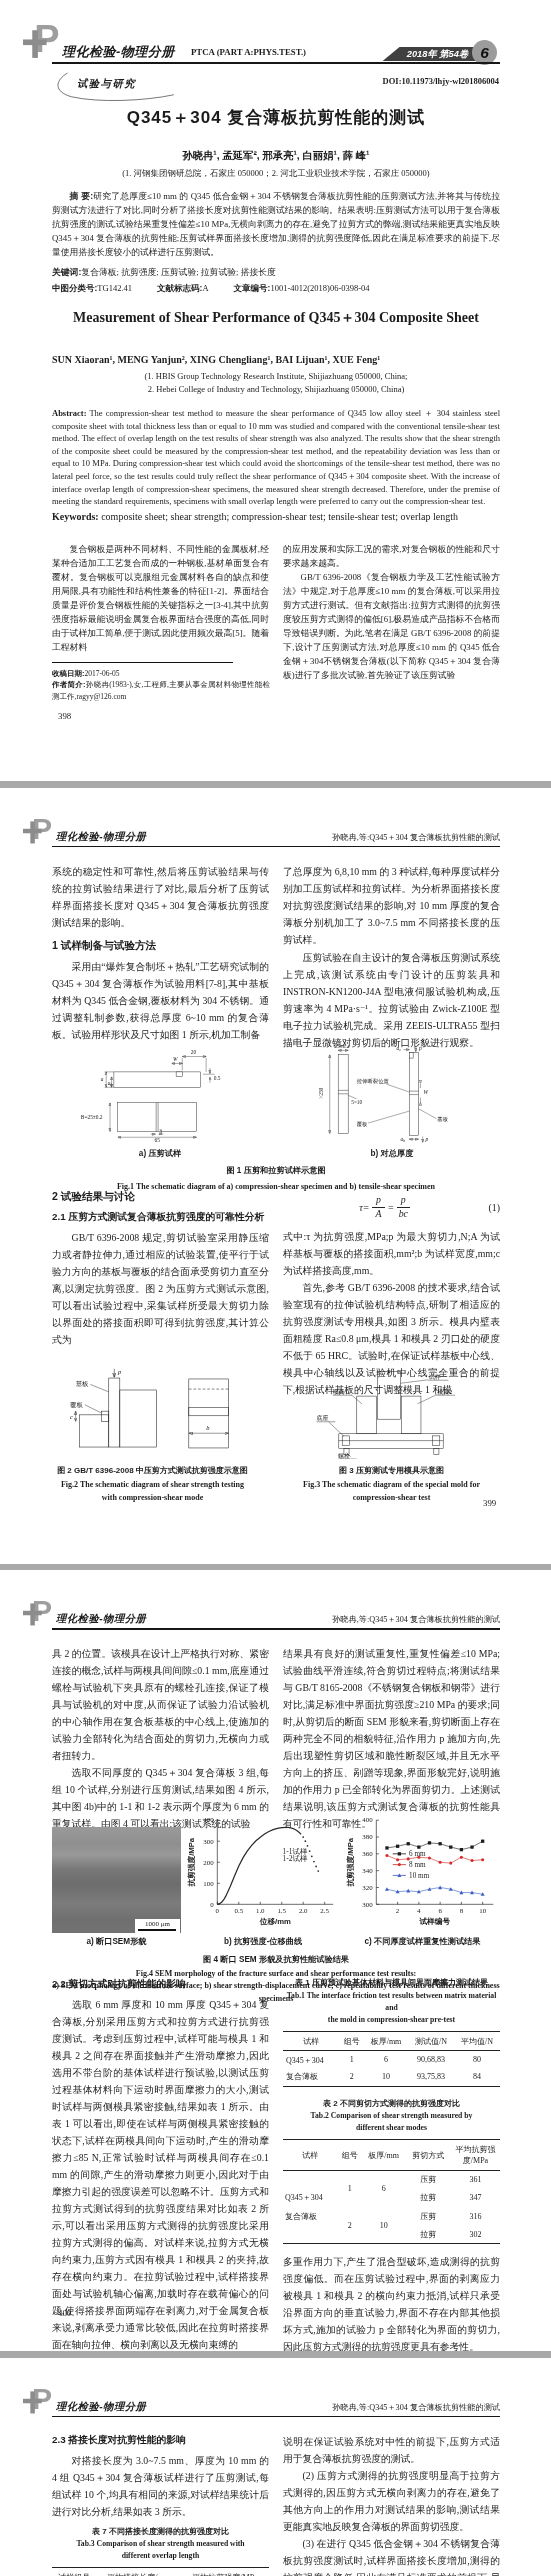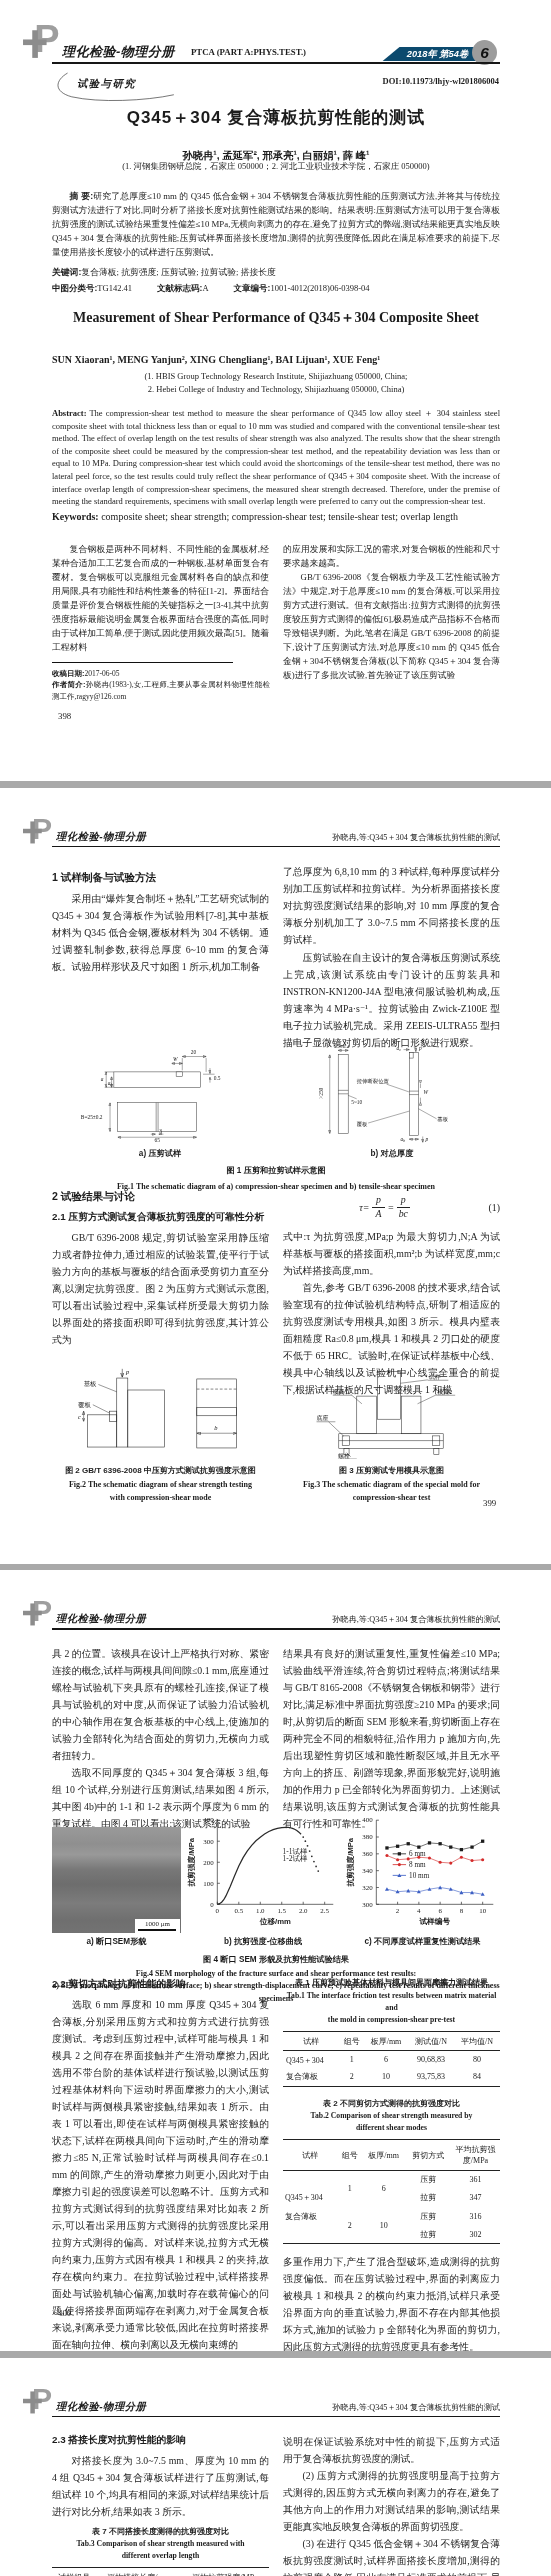--- a/index.html
+++ b/index.html
@@ -14,21 +14,21 @@
   p{margin:0}
   .jcol p{font-size:8.8px;line-height:14px;text-align:justify}
   .b19 p{font-size:9.8px;line-height:17px;text-align:justify}
   .indent{text-indent:2em}
   .bold{font-weight:700}
   .hrule{background:#161616}
   
   .jname{font-weight:700;font-style:italic;font-size:13px;font-family:"Liberation Sans",sans-serif;letter-spacing:0.5px;white-space:nowrap}
   .jname-s{font-weight:700;font-style:italic;font-size:10.3px;font-family:"Liberation Sans",sans-serif;letter-spacing:0.5px;white-space:nowrap}
   .ptca{font-weight:700;font-size:8.8px;text-align:left;white-space:nowrap}
-  .issue-banner{background:#0c4a6e;color:#fff;font-style:italic;font-weight:700;font-family:"Liberation Sans",sans-serif;font-size:9.3px;line-height:14.4px;text-align:center;clip-path:polygon(17.5px 0,100% 0,100% 100%,0 100%)}
+  .issue-banner{background:#404040;color:#fff;font-style:italic;font-weight:700;font-family:"Liberation Sans",sans-serif;font-size:9.3px;line-height:14.4px;text-align:center;clip-path:polygon(17.5px 0,100% 0,100% 100%,0 100%)}
   .issue-circle{width:25px;height:25px;border-radius:50%;background:#9c9c9c;color:#111;font-weight:700;font-style:italic;font-size:15.5px;display:flex;align-items:center;justify-content:center;font-family:"Liberation Sans",sans-serif}
   .badge-txt{font-weight:700;font-style:italic;font-size:10.3px;font-family:"Liberation Sans",sans-serif;letter-spacing:1.5px;white-space:nowrap}
   .doi{font-weight:700;font-size:8.5px;text-align:right}
   .title-cn{font-size:17px;font-weight:700;text-align:center;font-family:"Liberation Sans",sans-serif;letter-spacing:1px}
   .authors-cn{font-size:10.3px;font-weight:700;text-align:center;font-family:"Liberation Sans",sans-serif}
   .affil-cn{font-size:8.5px;text-align:center}
   .abs-cn{font-size:8.8px;line-height:14px;text-align:justify}
   .kw-line{font-size:8.8px;line-height:14px;margin-top:6.2px}
   .clc-line{font-size:8.5px;margin-top:4.1px;display:flex;gap:25px}
   .lab{font-weight:700;font-family:"Liberation Sans",sans-serif}
@@ -99,21 +99,21 @@
   <div class="abs hrule" style="left:52px;top:62px;width:448px;height:1.5px"></div>
 
   <svg class="abs lineart" style="left:50px;top:71px" width="129" height="32" viewBox="0 0 250 62">
     <path d="M 34,4 C 10,18 6,40 42,50 C 95,62 185,58 240,46" stroke-width="3"></path>
   </svg>
   <div class="abs badge-txt" style="left:77px;top:77px">试验与研究</div>
   <div class="abs doi" style="left:319px;top:76px;width:180px">DOI:10.11973/lhjy-wl201806004</div>
 
   <div class="abs title-cn" style="left:52px;top:106px;width:448px">Q345＋304 复合薄板抗剪性能的测试</div>
   <div class="abs authors-cn" style="left:52px;top:149px;width:448px">孙晓冉¹, 孟延军², 邢承亮¹, 白丽娟¹, 薛 峰¹</div>
-  <div class="abs affil-cn" style="left:52px;top:161px;width:448px">(1. 河钢集团钢研总院，石家庄 050000；2. 河北工业职业技术学院，石家庄 050000)</div>
+  <div class="abs affil-cn" style="left:52px;top:168px;width:448px">(1. 河钢集团钢研总院，石家庄 050000；2. 河北工业职业技术学院，石家庄 050000)</div>
 
   <div class="abs" style="left:52px;top:189px;width:448px">
     <p class="abs-cn" style="text-indent:2em"><span class="lab">摘 要:</span><span>研究了总厚度≤10 mm 的 Q345 低合金钢＋304 不锈钢复合薄板抗剪性能的压剪测试方法,并将其与传统拉剪测试方法进行了对比,同时分析了搭接长度对抗剪性能测试结果的影响。结果表明:压剪测试方法可以用于复合薄板抗剪强度的测试,试验结果重复性偏差≤10 MPa,无横向剥离力的存在,避免了拉剪方式的弊端,测试结果能更真实地反映 Q345＋304 复合薄板的抗剪性能;压剪试样界面搭接长度增加,测得的抗剪强度降低,因此在满足标准要求的前提下,尽量使用搭接长度较小的试样进行压剪测试。</span></p>
     <p class="kw-line"><span class="lab">关键词:</span><span>复合薄板; 抗剪强度; 压剪试验; 拉剪试验; 搭接长度</span></p>
     <div class="clc-line">
       <span><span class="lab">中图分类号:</span><span>TG142.41</span></span>
       <span><span class="lab">文献标志码:</span><span>A</span></span>
       <span><span class="lab">文章编号:</span><span>1001-4012(2018)06-0398-04</span></span>
     </div>
     <div class="title-en">Measurement of Shear Performance of Q345＋304 Composite Sheet</div>
@@ -151,20 +151,21 @@
     <text x="22" y="62" font-size="74" font-weight="bold" fill="#9e9e9e" font-family="Liberation Sans,sans-serif">P</text>
     <rect x="0" y="38" width="46" height="11" fill="#8c8c8c"></rect>
     <rect x="18" y="20" width="11" height="54" fill="#8c8c8c"></rect>
   </svg>
   <div class="abs jname-s" style="left:56px;top:42px">理化检验-物理分册</div>
   <div class="abs runtitle" style="left:242px;top:44px;width:258px">孙晓冉,等:Q345＋304 复合薄板抗剪性能的测试</div>
   <div class="abs hrule" style="left:52px;top:58px;width:448px;height:1.3px"></div>
 
   <div class="abs b19" style="left:52px;top:75px;width:448px;height:181px">
     <div class="col-l">
+      <p>系统的稳定性和可靠性,然后将压剪试验结果与传统的拉剪试验结果进行了对比,最后分析了压剪试样界面搭接长度对 Q345＋304 复合薄板抗剪强度测试结果的影响。</p>
       <div class="sec-h">1 试样制备与试验方法</div>
       <p class="indent">采用由“爆炸复合制坯＋热轧”工艺研究试制的 Q345＋304 复合薄板作为试验用料[7-8],其中基板材料为 Q345 低合金钢,覆板材料为 304 不锈钢。通过调整轧制参数,获得总厚度 6~10 mm 的复合薄板。试验用样形状及尺寸如图 1 所示,机加工制备</p>
     </div>
     <div class="col-r">
       <p>了总厚度为 6,8,10 mm 的 3 种试样,每种厚度试样分别加工压剪试样和拉剪试样。为分析界面搭接长度对抗剪强度测试结果的影响,对 10 mm 厚度的复合薄板分别机加工了 3.0~7.5 mm 不同搭接长度的压剪试样。</p>
       <p class="indent" style="margin-top:1px">压剪试验在自主设计的复合薄板压剪测试系统上完成,该测试系统由专门设计的压剪装具和 INSTRON-KN1200-J4A 型电液伺服试验机构成,压剪速率为 4 MPa·s⁻¹。拉剪试验由 Zwick-Z100E 型电子拉力试验机完成。采用 ZEEIS-ULTRA55 型扫描电子显微镜对剪切后的断口形貌进行观察。</p>
     </div>
   </div>
 
   <div class="abs" style="left:52px;top:257px;width:448px">
@@ -284,21 +285,21 @@
               <span>bc</span>
             </span>
         </span>
         <span class="eq-no">(1)</span>
       </div>
       <p>式中:τ 为抗剪强度,MPa;p 为最大剪切力,N;A 为试样基板与覆板的搭接面积,mm²;b 为试样宽度,mm;c 为试样搭接高度,mm。</p>
       <p class="indent">首先,参考 GB/T 6396-2008 的技术要求,结合试验室现有的拉伸试验机结构特点,研制了相适应的抗剪强度测试专用模具,如图 3 所示。模具内壁表面粗糙度 Ra≤0.8 μm,模具 1 和模具 2 刃口处的硬度不低于 65 HRC。试验时,在保证试样基板中心线、模具中心轴线以及试验机中心线完全重合的前提下,根据试样基板的尺寸调整模具 1 和模</p>
     </div>
   </div>
 
-  <div class="abs" style="left:52px;top:579px;width:217px">
+  <div class="abs" style="left:44px;top:579px;width:217px">
     <svg class="lineart" width="216" height="92" viewBox="0 0 420 200">
       <defs>
         <pattern id="hC" width="6" height="6" patternUnits="userSpaceOnUse" patternTransform="rotate(45)">
             <line x1="0" y1="0" x2="0" y2="6" stroke="#444" stroke-width="1.6"></line>
           </pattern>
         <marker id="arC" markerWidth="9" markerHeight="8" refX="8" refY="3" orient="auto">
             <path d="M0,0 L8,3 L0,6 Z" fill="#222" stroke="none"></path>
           </marker>
         <marker id="arCs" markerWidth="9" markerHeight="8" refX="0" refY="3" orient="auto">
             <path d="M8,0 L0,3 L8,6 Z" fill="#222" stroke="none"></path>

